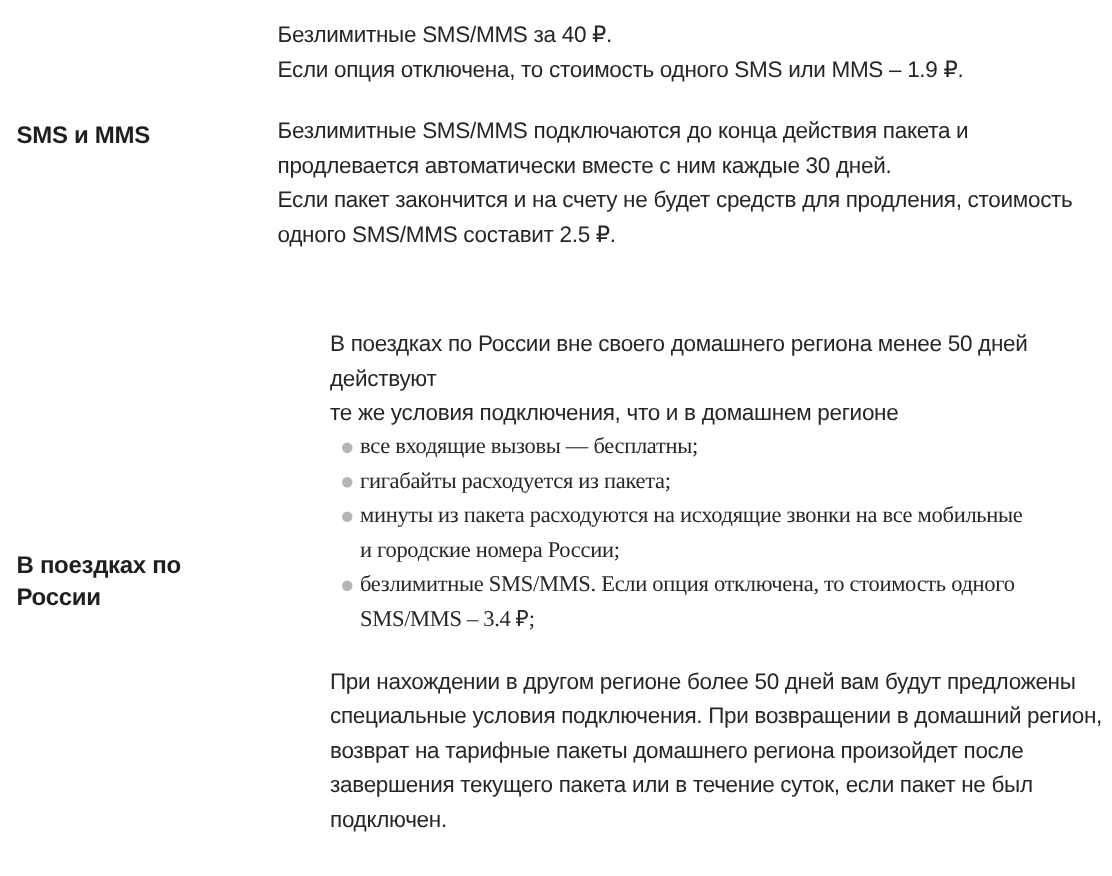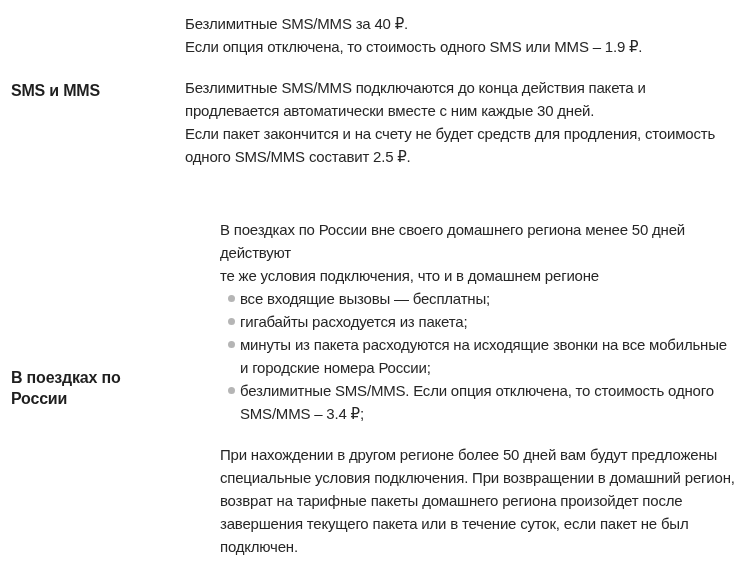--- a/index.html
+++ b/index.html
@@ -52,20 +52,21 @@
   .row-content p.no-gap {
     margin-bottom: 0;
   }
   .row-content p:last-child {
     margin-bottom: 0;
   }
   ul.bullet-list {
     list-style: none;
     margin: 0 0 18px 0;
     padding: 0;
+    font-family: Liberation Serif, serif;
   }
   ul.bullet-list li {
     position: relative;
     padding-left: 20px;
     white-space: pre-line;
   }
   ul.bullet-list li::before {
     content: "";
     position: absolute;
     left: 8px;

